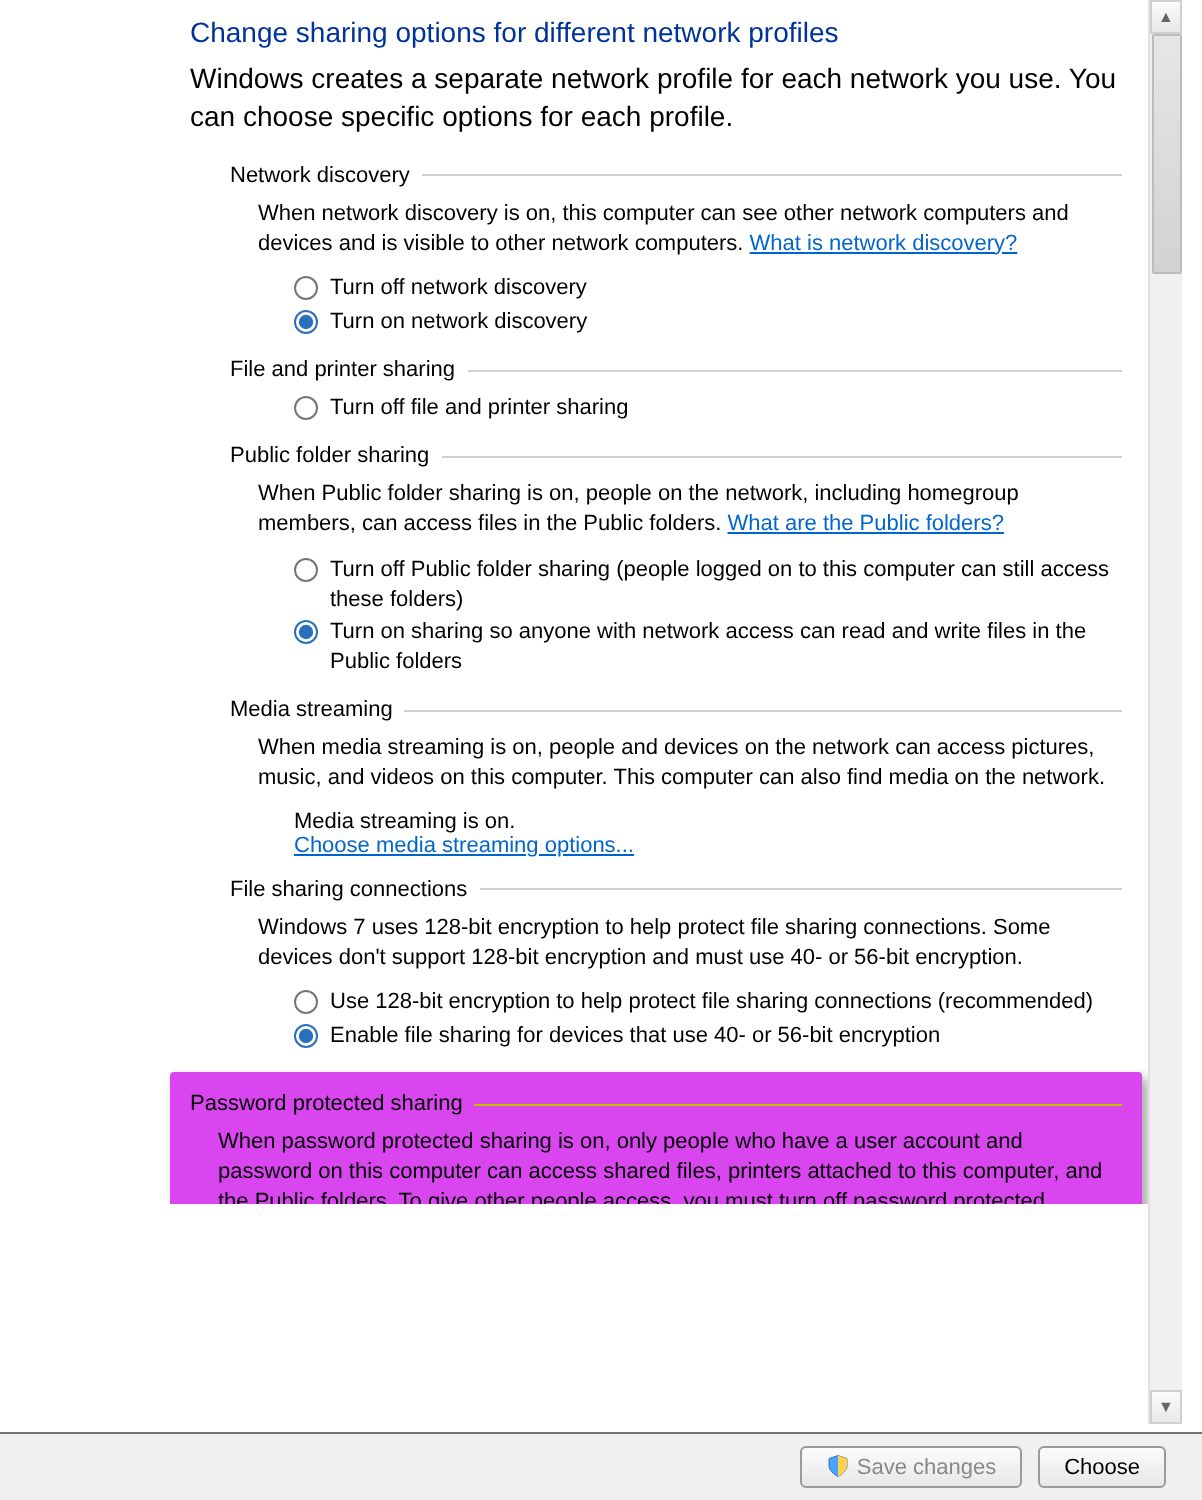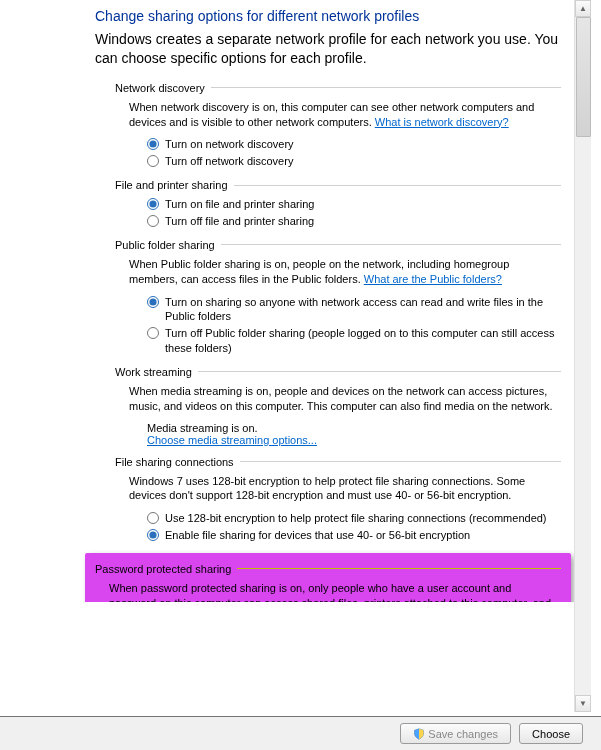--- a/index.html
+++ b/index.html
@@ -163,75 +163,71 @@
     <div class="section-header">
       <span class="slabel">Network discovery</span>
       <span class="rule"></span>
     </div>
     <div class="section-body">
       <div class="section-desc">
         <span>When network discovery is on, this computer can see other network computers and devices and is visible to other network computers. </span><span class="link">What is network discovery?</span>
       </div>
       <div class="radio-group">
         <div class="radio-item">
+          <input type="radio" name="nd" id="nd2" style="">
+          <label for="nd2">Turn off network discovery</label>
+        </div>
+        <div class="radio-item">
           <input type="radio" name="nd" id="nd1" checked="" style="">
           <label for="nd1">Turn on network discovery</label>
         </div>
-        <div class="radio-item">
-          <input type="radio" name="nd" id="nd2" style="">
-          <label for="nd2">Turn off network discovery</label>
-        </div>
       </div>
     </div>
   </div>
 
   <div class="section">
     <div class="section-header">
       <span class="slabel">File and printer sharing</span>
       <span class="rule"></span>
     </div>
     <div class="section-body">
       <div class="radio-group">
-        <div class="radio-item">
-          <input type="radio" name="fp" id="fp1" checked="" style="">
-          <label for="fp1">Turn on file and printer sharing</label>
-        </div>
         <div class="radio-item">
           <input type="radio" name="fp" id="fp2" style="">
           <label for="fp2">Turn off file and printer sharing</label>
         </div>
       </div>
     </div>
   </div>
 
   <div class="section">
     <div class="section-header">
       <span class="slabel">Public folder sharing</span>
       <span class="rule"></span>
     </div>
     <div class="section-body">
       <div class="section-desc">
         <span>When Public folder sharing is on, people on the network, including homegroup members, can access files in the Public folders. </span><span class="link">What are the Public folders?</span>
       </div>
       <div class="radio-group">
         <div class="radio-item">
+          <input type="radio" name="pf" id="pf2" style="">
+          <label for="pf2">Turn off Public folder sharing (people logged on to this computer can still access these folders)</label>
+        </div>
+        <div class="radio-item">
           <input type="radio" name="pf" id="pf1" checked="" style="">
           <label for="pf1">Turn on sharing so anyone with network access can read and write files in the Public folders</label>
         </div>
-        <div class="radio-item">
-          <input type="radio" name="pf" id="pf2" style="">
-          <label for="pf2">Turn off Public folder sharing (people logged on to this computer can still access these folders)</label>
-        </div>
-      </div>
-    </div>
-  </div>
-
-  <div class="section">
-    <div class="section-header">
-      <span class="slabel">Work streaming</span>
+      </div>
+    </div>
+  </div>
+
+  <div class="section">
+    <div class="section-header">
+      <span class="slabel">Media streaming</span>
       <span class="rule"></span>
     </div>
     <div class="section-body">
       <div class="section-desc">When media streaming is on, people and devices on the network can access pictures, music, and videos on this computer. This computer can also find media on the network.</div>
       <div class="media-info">
         <div>Media streaming is on.</div>
         <div><span class="link">Choose media streaming options...</span></div>
       </div>
     </div>
   </div>

